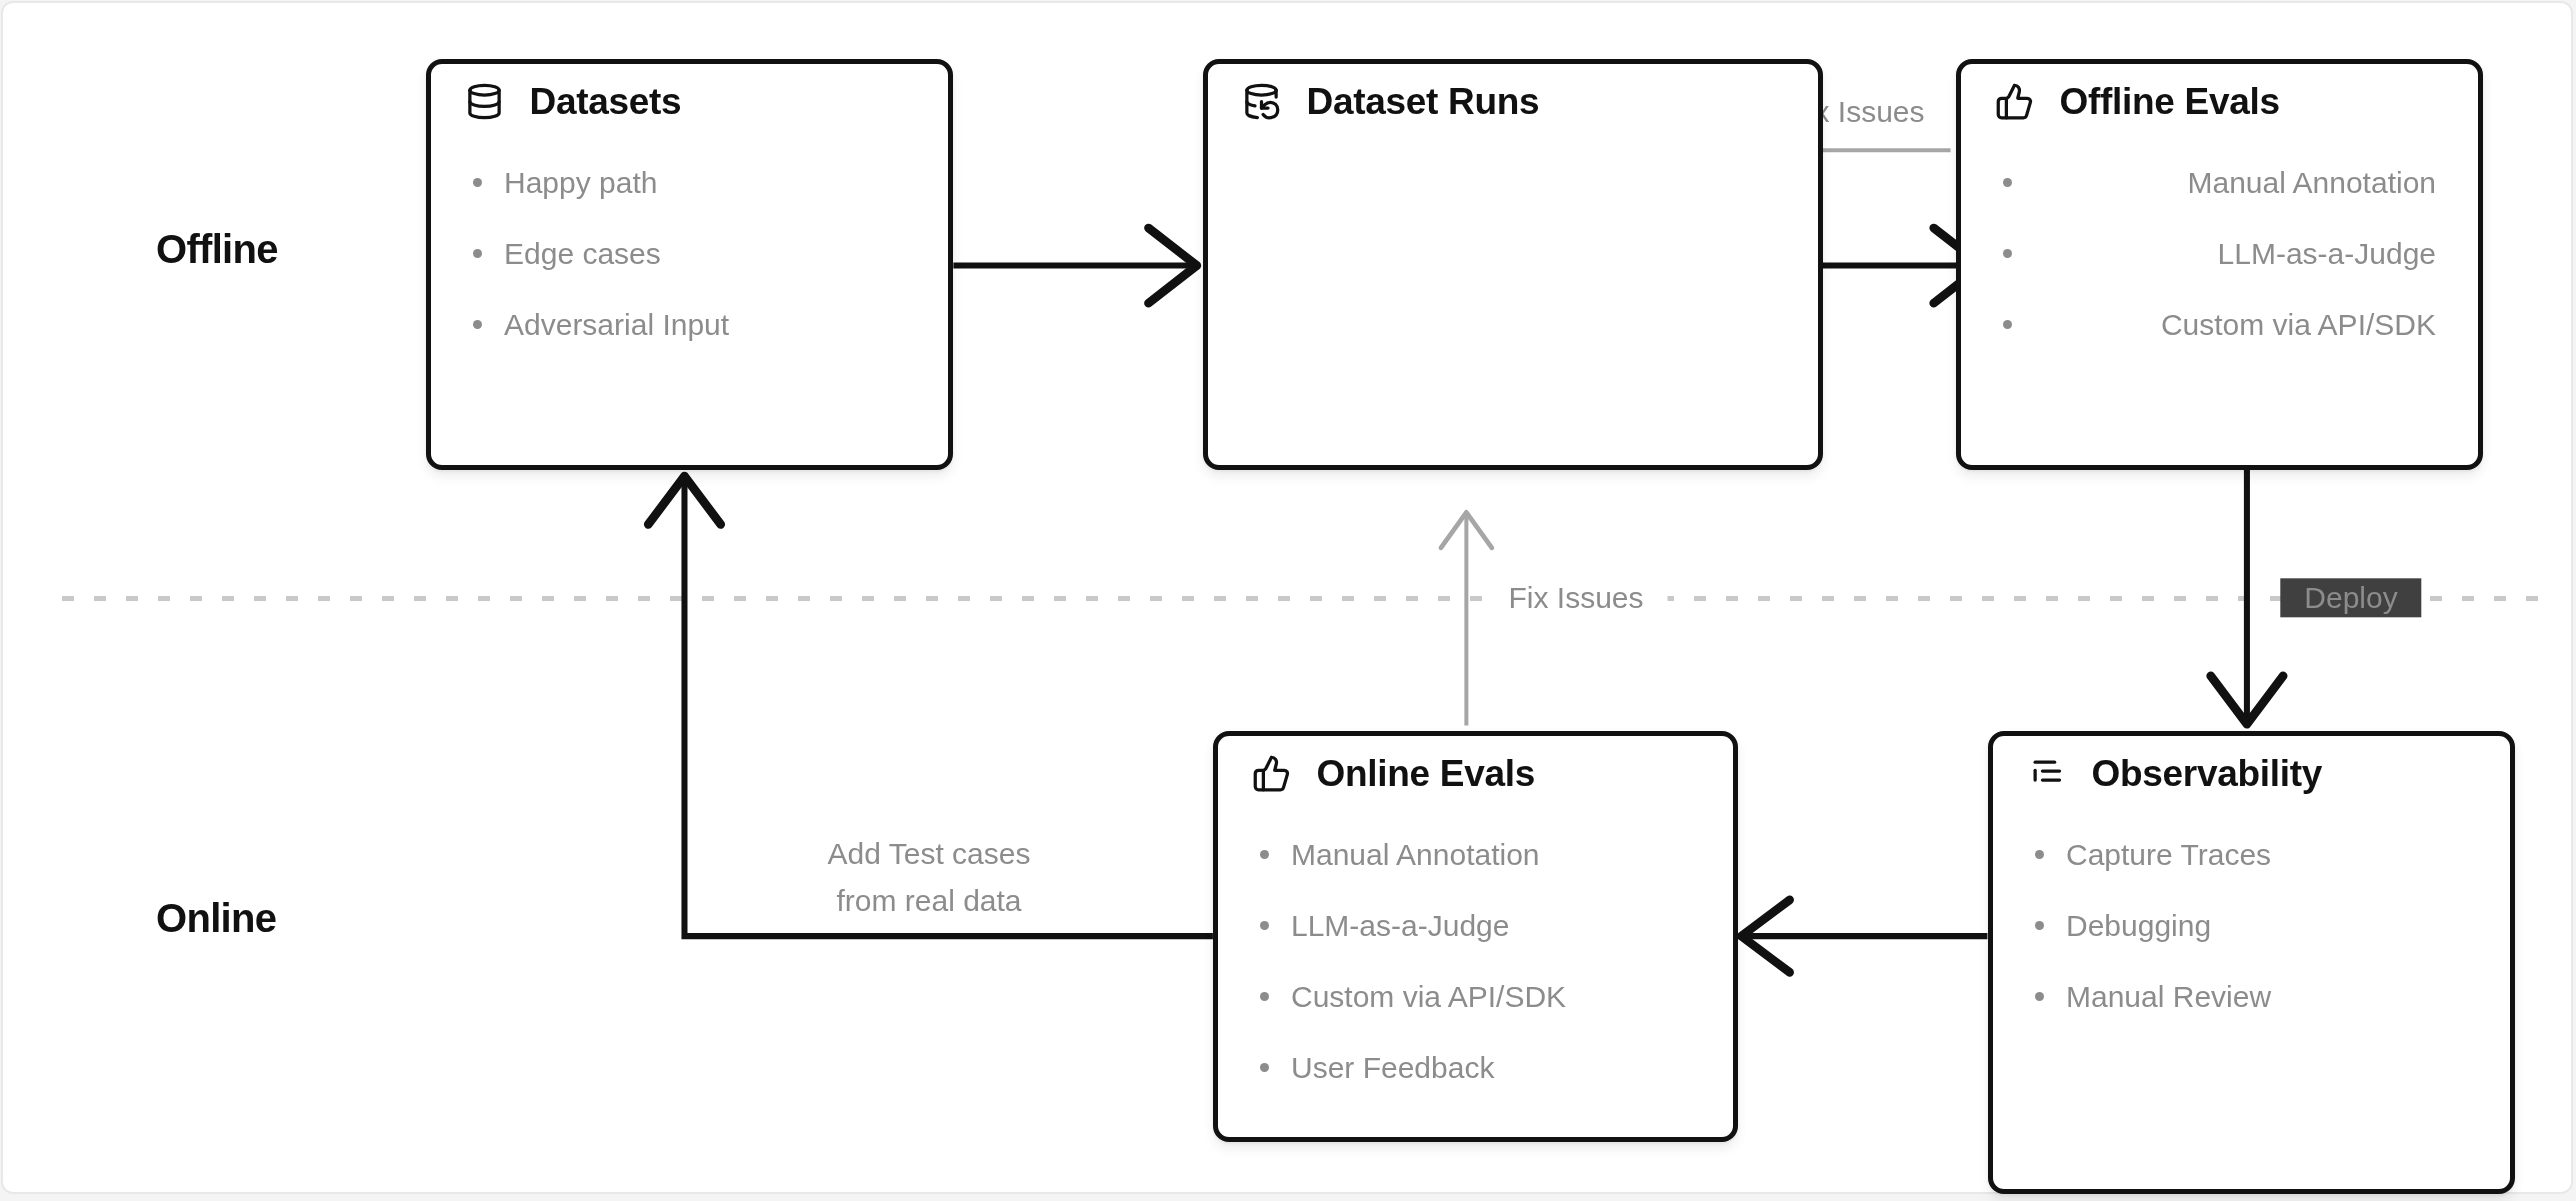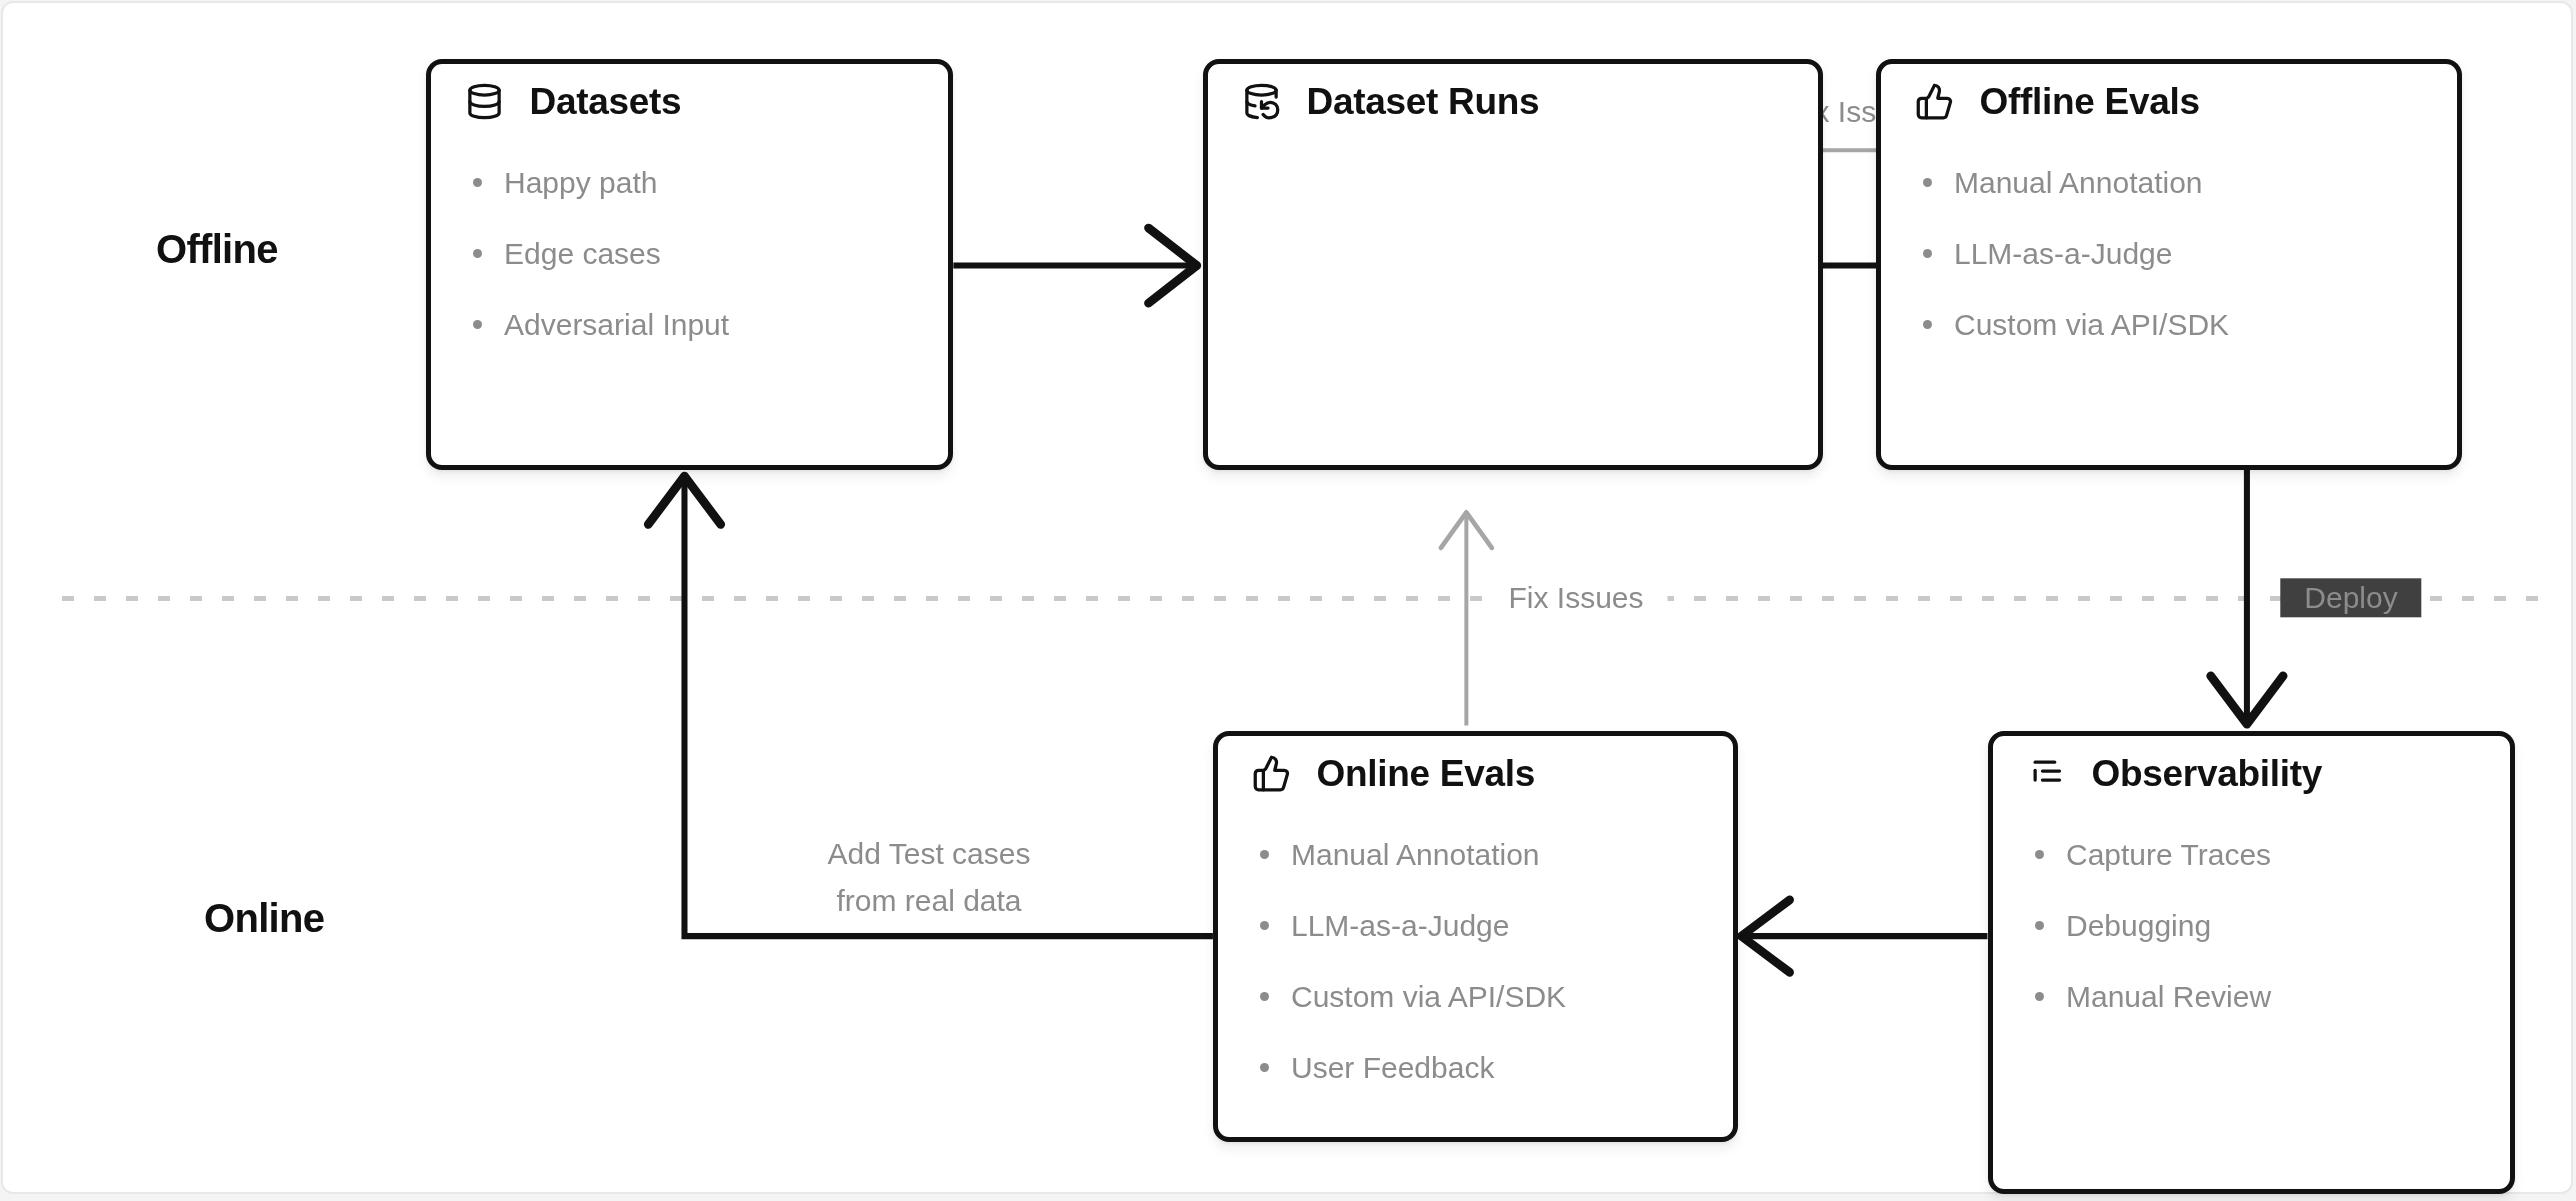--- a/index.html
+++ b/index.html
@@ -49,21 +49,21 @@
     box-sizing: border-box;
     background: #fff;
     border: 5.4px solid var(--box-border, #111);
     border-radius: 16px;
     padding: 16px 27px 0 34px;
     box-shadow: 0 6.7px 12px rgba(0,0,0,0.07), 0 1.3px 2.7px rgba(0,0,0,0.05);
     z-index: 4;
   }
   #box-datasets      { left: 426px;  top: 59px;   width: 527px; height: 411px; }
   #box-dataset-runs  { left: 1203px; top: 59px;   width: 620px; height: 411px; }
-  #box-offline-evals { left: 1876px; top: 59px;   width: 586px; height: 411px; }
+  #box-offline-evals { left: 1956px; top: 59px;   width: 527px; height: 411px; text-align: right; }
   #box-online-evals  { left: 1213px; top: 731px; width: 525px; height: 411px; }
   #box-observability { left: 1988px; top: 731px; width: 527px; height: 463px; }
 
   .box-title-row {
     display: flex;
     align-items: center;
     gap: 25.5px;
     height: 43px;
   }
   .icon {
@@ -102,21 +102,21 @@
   }
   .section-label {
     position: absolute;
     font-size: 40px;
     font-weight: 700;
     color: var(--title, #111);
     letter-spacing: -0.7px;
     z-index: 3;
   }
   #label-offline { left: 156px; top: 227px; }
-  #label-online  { left: 156px; top: 896px; margin-left: 48px; }
+  #label-online  { left: 156px; top: 896px; }
 
   .edge-label {
     position: absolute;
     transform: translate(-50%, -50%);
     font-size: 30px;
     color: var(--label, #8c8c8c);
     white-space: nowrap;
     z-index: 3;
   }
   #label-fix-issues-top    { left: 1857px; top: 112px; }

